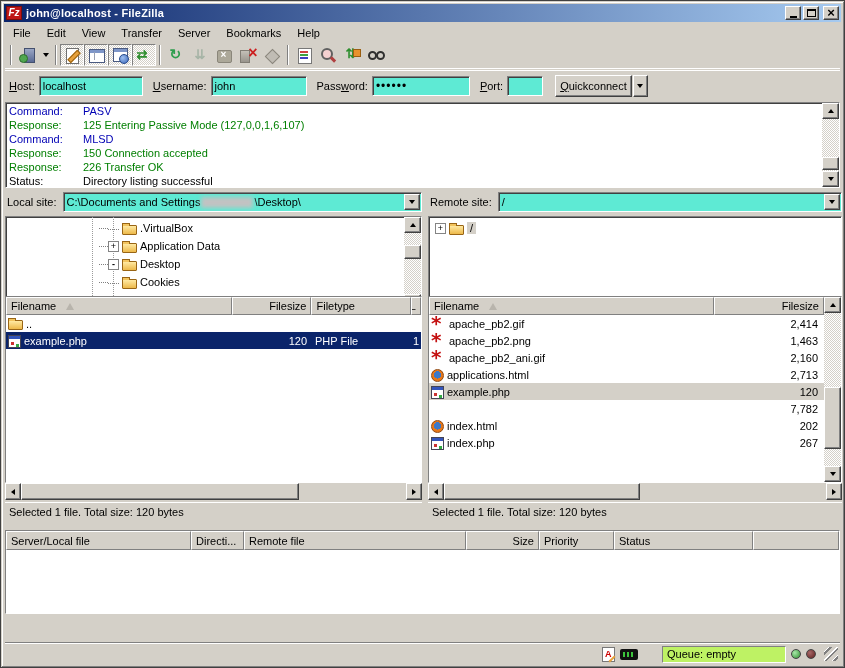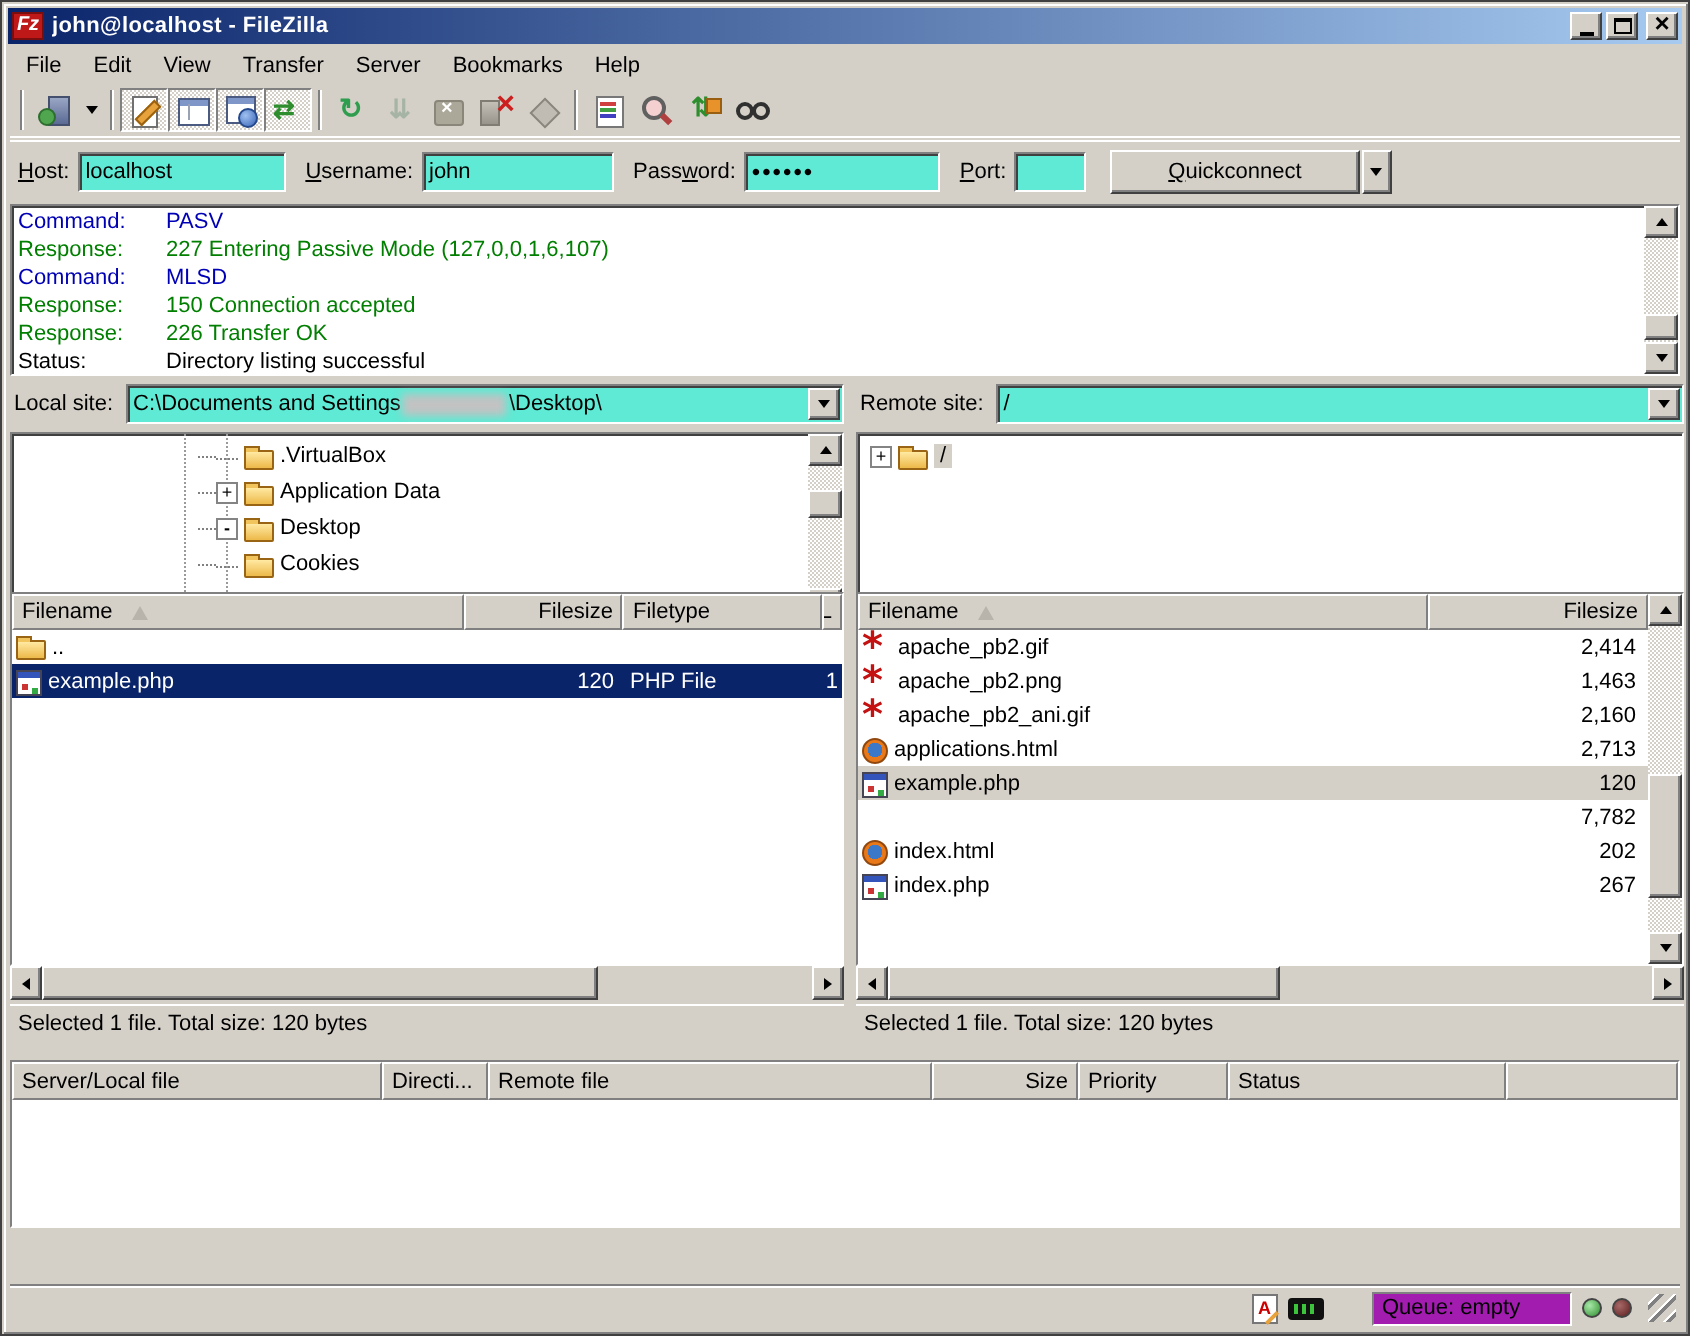--- a/index.html
+++ b/index.html
@@ -86,21 +86,21 @@
   .i-find-files::after { content:""; position:absolute; left:8px; top:4px; width:5px; height:5px; border:2px solid #303030; border-radius:50%; }
 
   
   .qcbar { position:absolute; left:4px; top:69px; right:4px; height:31px;
     display:flex; align-items:center; border-top:1px solid #fff; padding-left:4px; }
   .qc-label { margin:0 4px 0 10px; }
   .qc-label:first-child { margin-left:0; }
   .key { text-decoration:underline; }
   .qcfield { height:20px; display:flex; align-items:center; padding:0 3px; overflow:hidden; white-space:nowrap; }
   .f-host { width:104px; } .f-user { width:96px; } .f-pass { width:98px; font-size:12px; letter-spacing:1px; } .f-port { width:36px; }
-  .qcbtn { height:22px; margin-left:12px; padding:0 28px; display:flex; align-items:center; }
+  .qcbtn { height:22px; margin-left:12px; padding:0 4px; display:flex; align-items:center; }
   .qcbtn-dd { width:15px; height:22px; display:flex; align-items:center; justify-content:center; margin-left:1px; }
 
   
   .logpane { position:absolute; left:4px; top:101px; right:4px; height:86px; display:flex; }
   .loglines { flex:1; padding:1px 0 0 3px; overflow:hidden; line-height:14px; }
   .logline { white-space:nowrap; }
   .loglabel { display:inline-block; width:74px; }
   .kind-command { color:#0000B4; }
   .kind-response { color:#007F00; }
   .kind-status { color:#000; }
@@ -212,21 +212,21 @@
 
   
   .statusbar { position:absolute; left:4px; right:4px; top:641px; height:23px;
     border-top:1px solid #808080; box-shadow:0 1px 0 #fff inset; display:flex; align-items:center; justify-content:flex-end; padding-right:2px; gap:5px; }
   .ascii-icon { width:13px; height:15px; background:#fff; border:1px solid #777; position:relative; }
   .ascii-icon::before { content:"A"; position:absolute; left:2px; top:1px; color:#C00; font-size:9px; font-weight:bold; }
   .ascii-icon::after { content:""; position:absolute; right:-2px; bottom:1px; width:8px; height:2px; background:#E8A23C; transform:rotate(-45deg); }
   .badge-icon { width:18px; height:11px; background:#101010; border-radius:2px; position:relative; }
   .badge-icon::before { content:""; position:absolute; left:3px; top:3px; width:2px; height:5px; background:#3CC43C;
     box-shadow:4px 0 0 #3CC43C, 8px 0 0 #3CC43C; }
-  .queuefield { width:100px; height:17px; display:flex; align-items:center; padding-left:4px; background:#a21caf;
+  .queuefield { width:124px; height:17px; display:flex; align-items:center; padding-left:4px; background:#bef264;
     border:1px solid; border-color:#808080 #fff #fff #808080;margin-left:19px; }
   .led { width:10px; height:10px; border-radius:50%; border:1px solid #444; }
   .led-green { background:radial-gradient(circle at 35% 35%, #A8E8A8, #2F8F2F); }
   .led-red { background:radial-gradient(circle at 35% 35%, #A86868, #5E1F1F); }
   .grip { width:14px; height:14px; margin-left:3px;
     background:repeating-linear-gradient(135deg, transparent 0 3px, #fff 3px 4px, #808080 4px 6px); }
 </style>
 </head>
 <body>
 
@@ -337,21 +337,21 @@
   </div>
 
   <div class="logpane well">
     <div class="loglines">
 
         <div class="logline kind-command">
           <span class="loglabel">Command:</span><span>PASV</span>
         </div>
 
         <div class="logline kind-response">
-          <span class="loglabel">Response:</span><span>227 Entering Passive Mode (127,0,0,1,6,107)</span>
+          <span class="loglabel">Response:</span><span>125 Entering Passive Mode (127,0,0,1,6,107)</span>
         </div>
 
         <div class="logline kind-command">
           <span class="loglabel">Command:</span><span>MLSD</span>
         </div>
 
         <div class="logline kind-response">
           <span class="loglabel">Response:</span><span>150 Connection accepted</span>
         </div>
 

